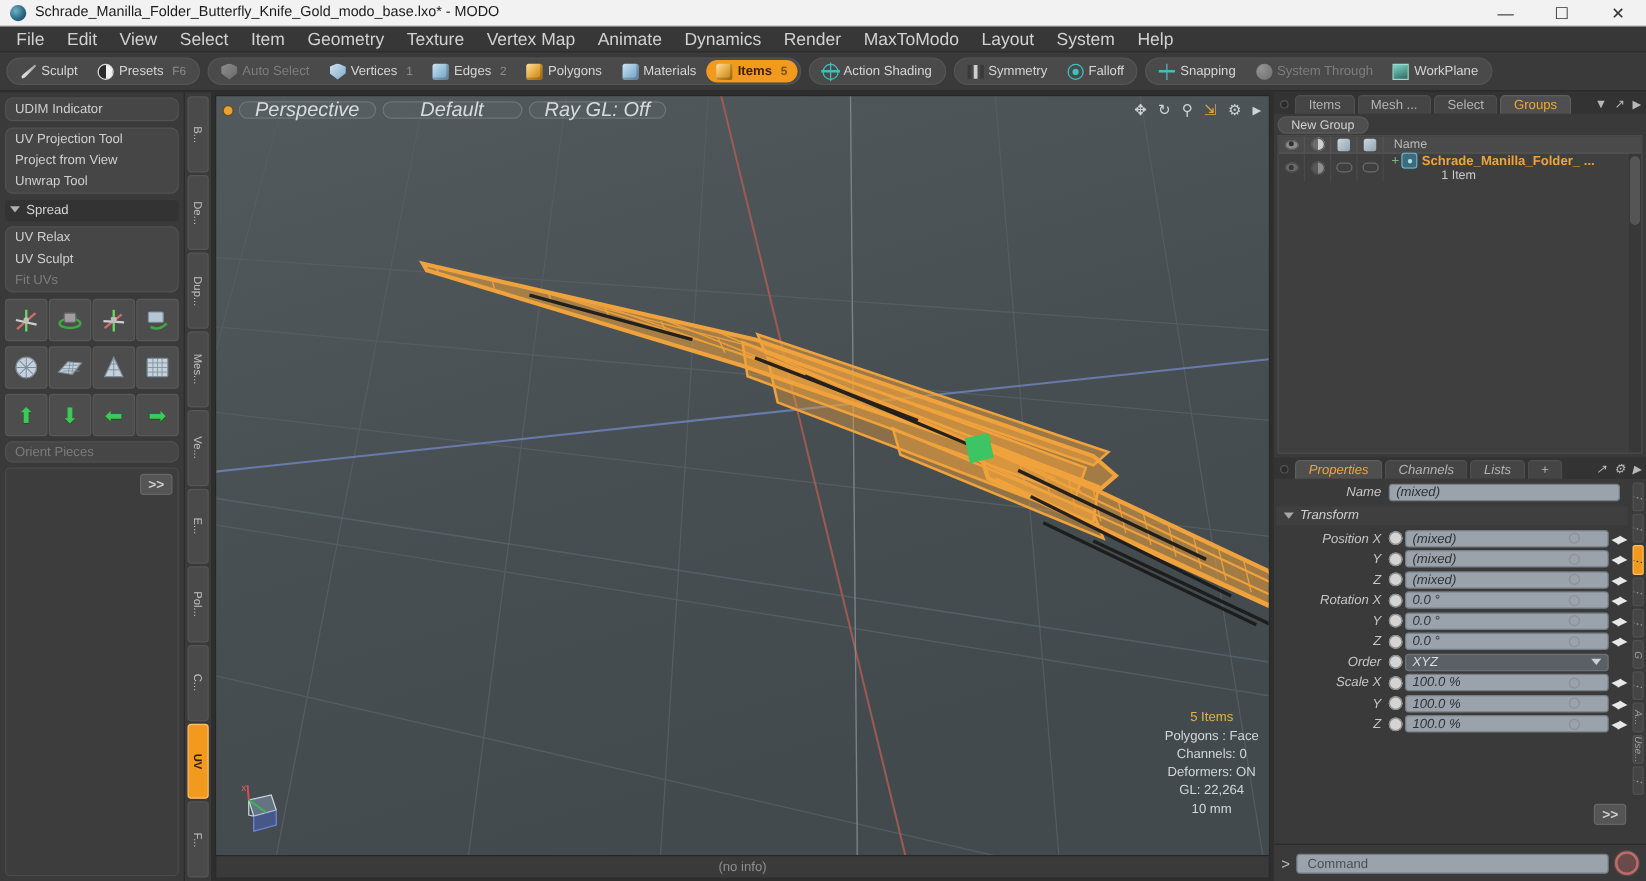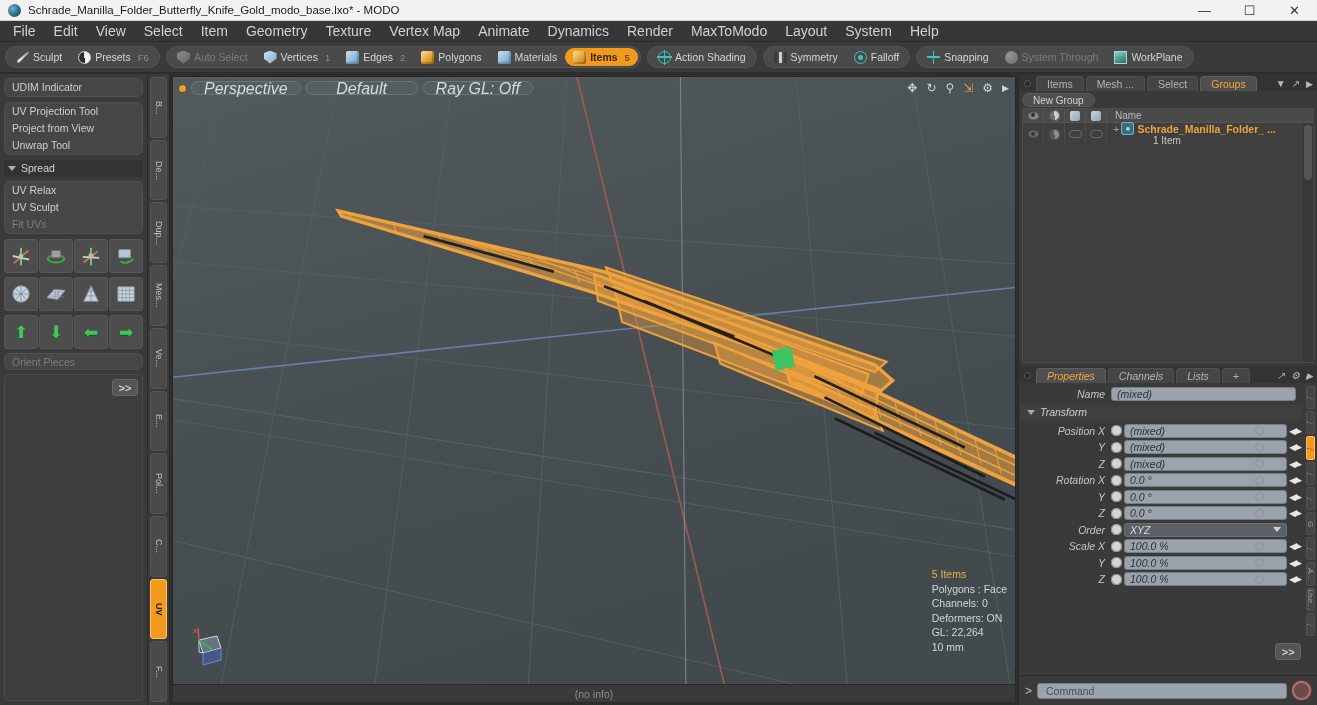--- a/index.html
+++ b/index.html
@@ -119,21 +119,21 @@
 
   
   #viewwrap{ flex:1; background:#2e2e2e; display:flex; flex-direction:column; padding:2px; }
   #viewport{ flex:1; position:relative; background:#4a5154; overflow:hidden; border:1px solid #272727;}
   #vpheader{ position:absolute;top:0;left:0;right:0;height:22px; display:flex; align-items:center;
      gap:5px; padding:0 6px; z-index:5; }
   .vdot{ width:7px;height:7px;border-radius:50%;background:#e3a33a; box-shadow:0 0 0 1px #6a4d14; flex:none;}
   .vpill{ height:14px; line-height:13px; padding:0 12px; border:1px solid #6e7578; border-radius:7px;
      font-size:16px; color:#d8dbdd; background:rgba(255,255,255,.03); text-align:center;font-style:italic; }
   #vpicons{ margin-left:auto; display:flex; align-items:center; gap:9px; color:#cfd3d5; font-size:12px;}
-  #vpinfo{ position:absolute; right:8px; bottom:30px; text-align:left; font-size:10.5px;
+  #vpinfo{ position:absolute; right:8px; bottom:30px; text-align:center; font-size:10.5px;
      line-height:14.5px; color:#d3d6d8; z-index:4; }
   #vpinfo .hl{ color:#e8b04b; }
   #statusbar{ height:18px; background:#3a3a3a; border:1px solid #2b2b2b; border-top:none;
      display:flex; align-items:center; justify-content:center; font-size:10.5px; color:#8e8e8e; }
   
   #gizmo{ position:absolute; left:14px; bottom:16px; width:44px;height:44px; z-index:4;}
 
   
   #rightcol{ width:299px; background:#3a3a3a; display:flex; flex-direction:column;
      border-left:1px solid #2b2b2b; }

